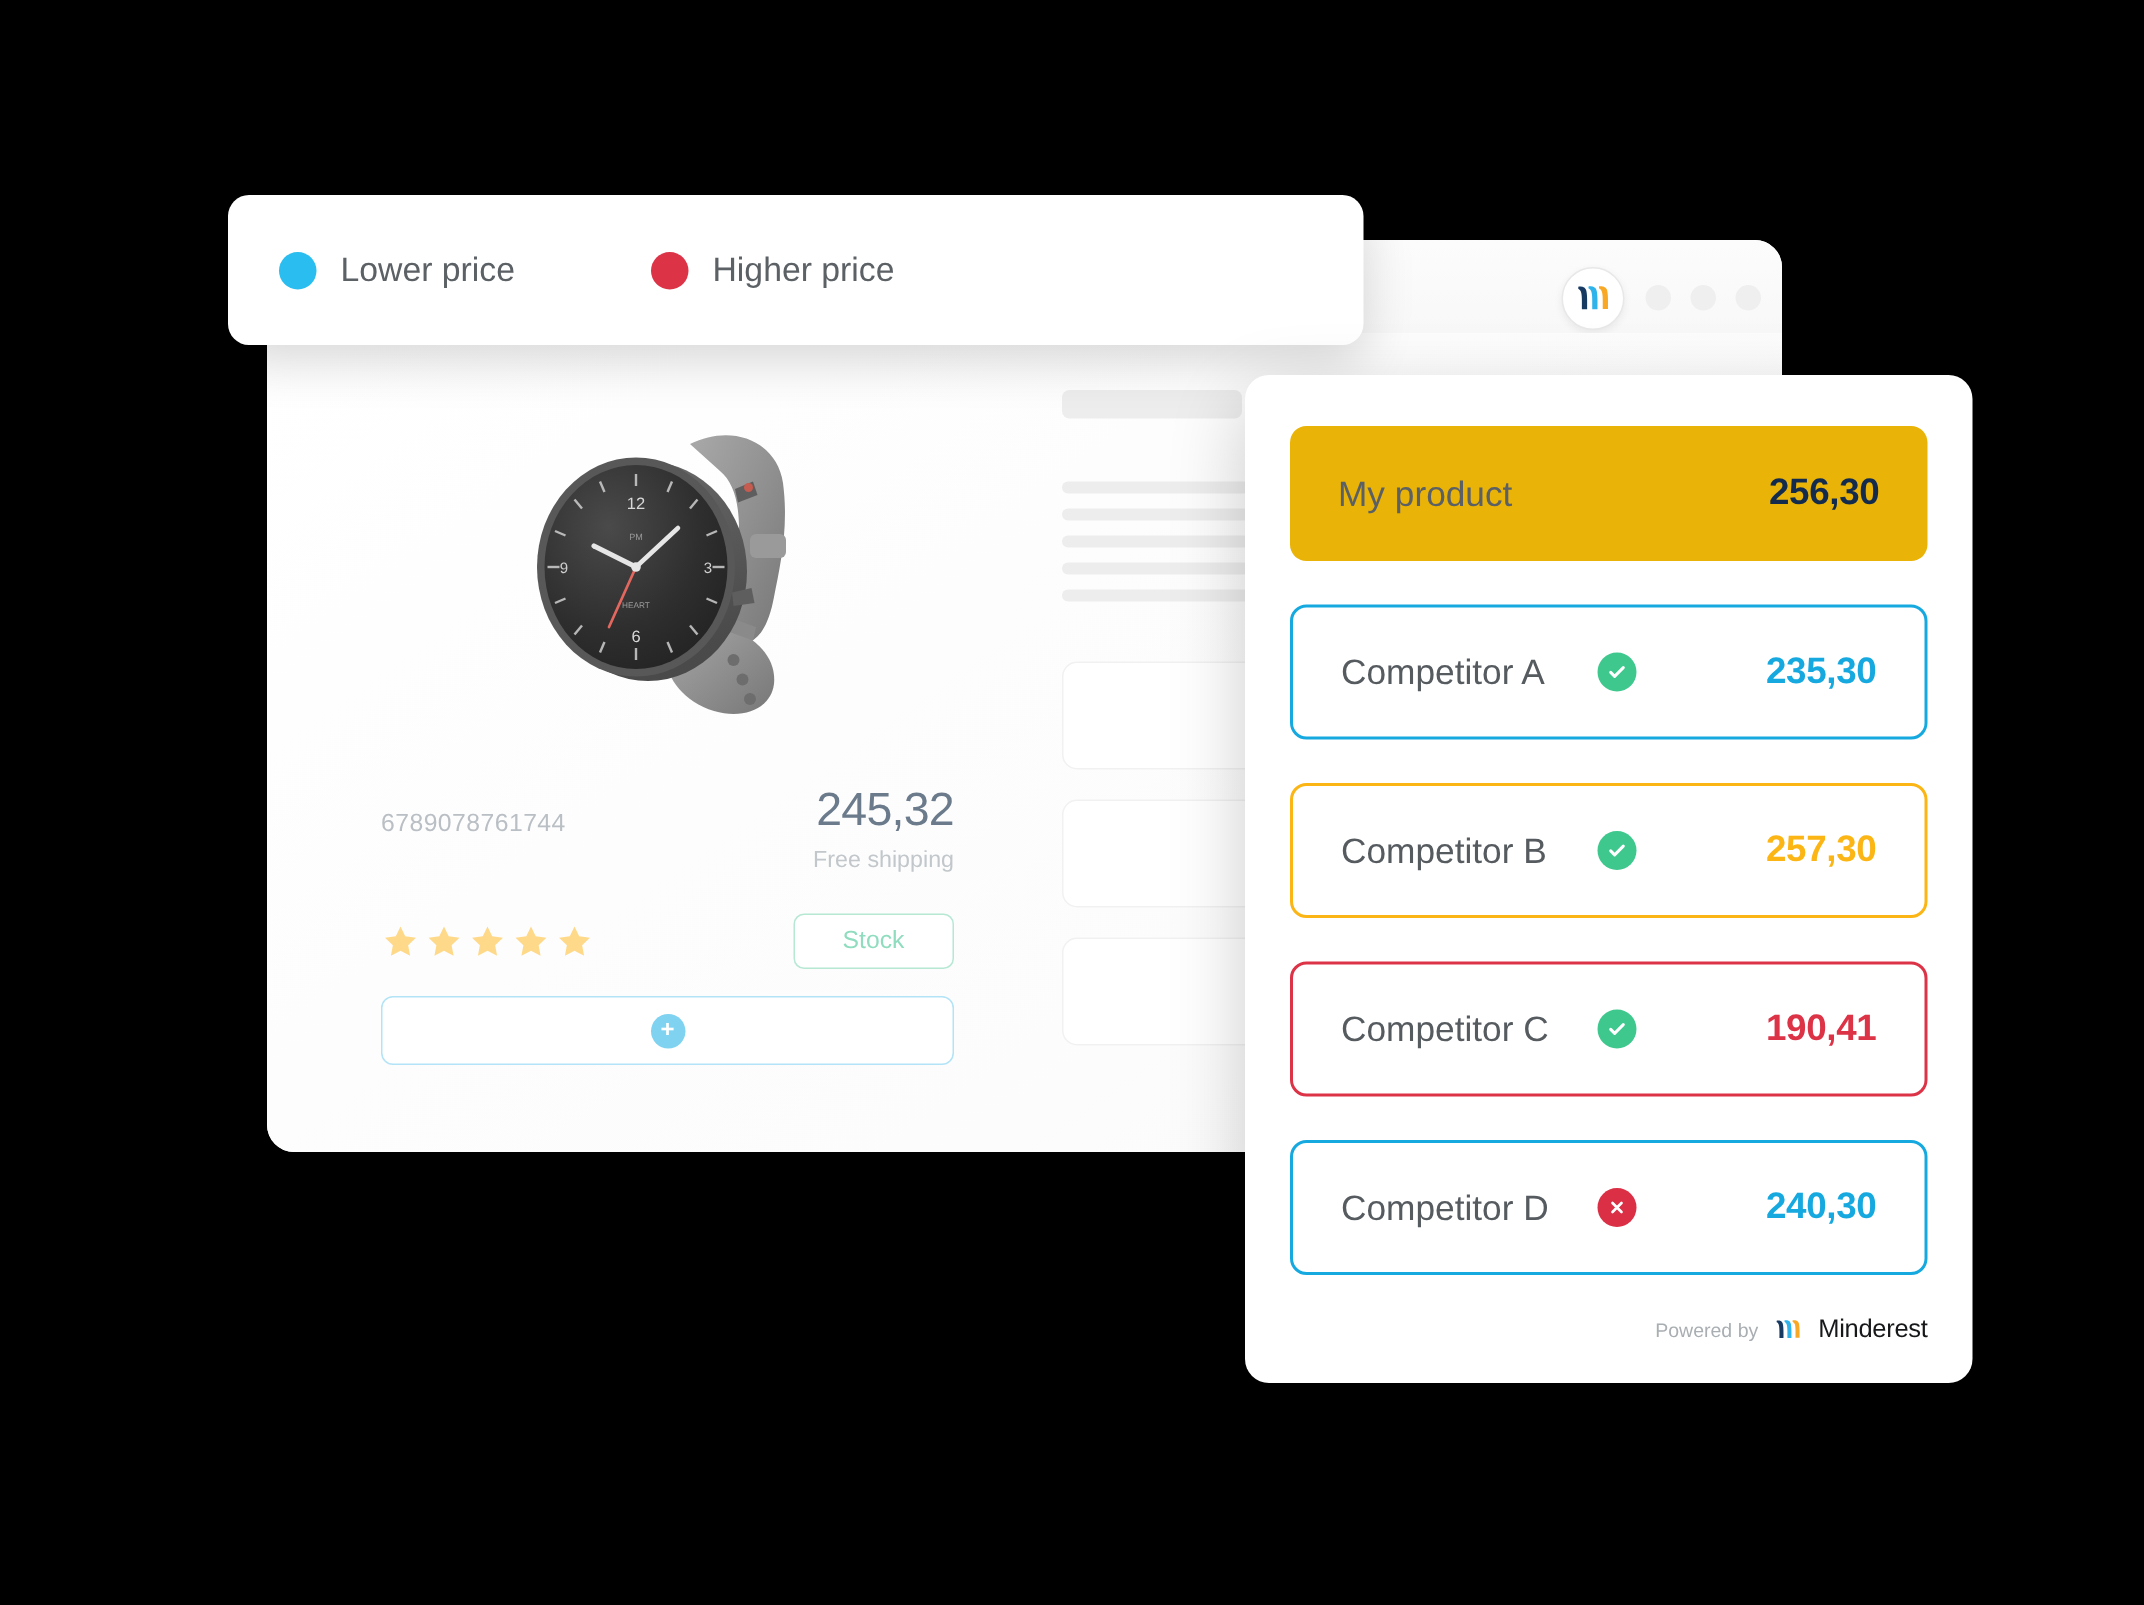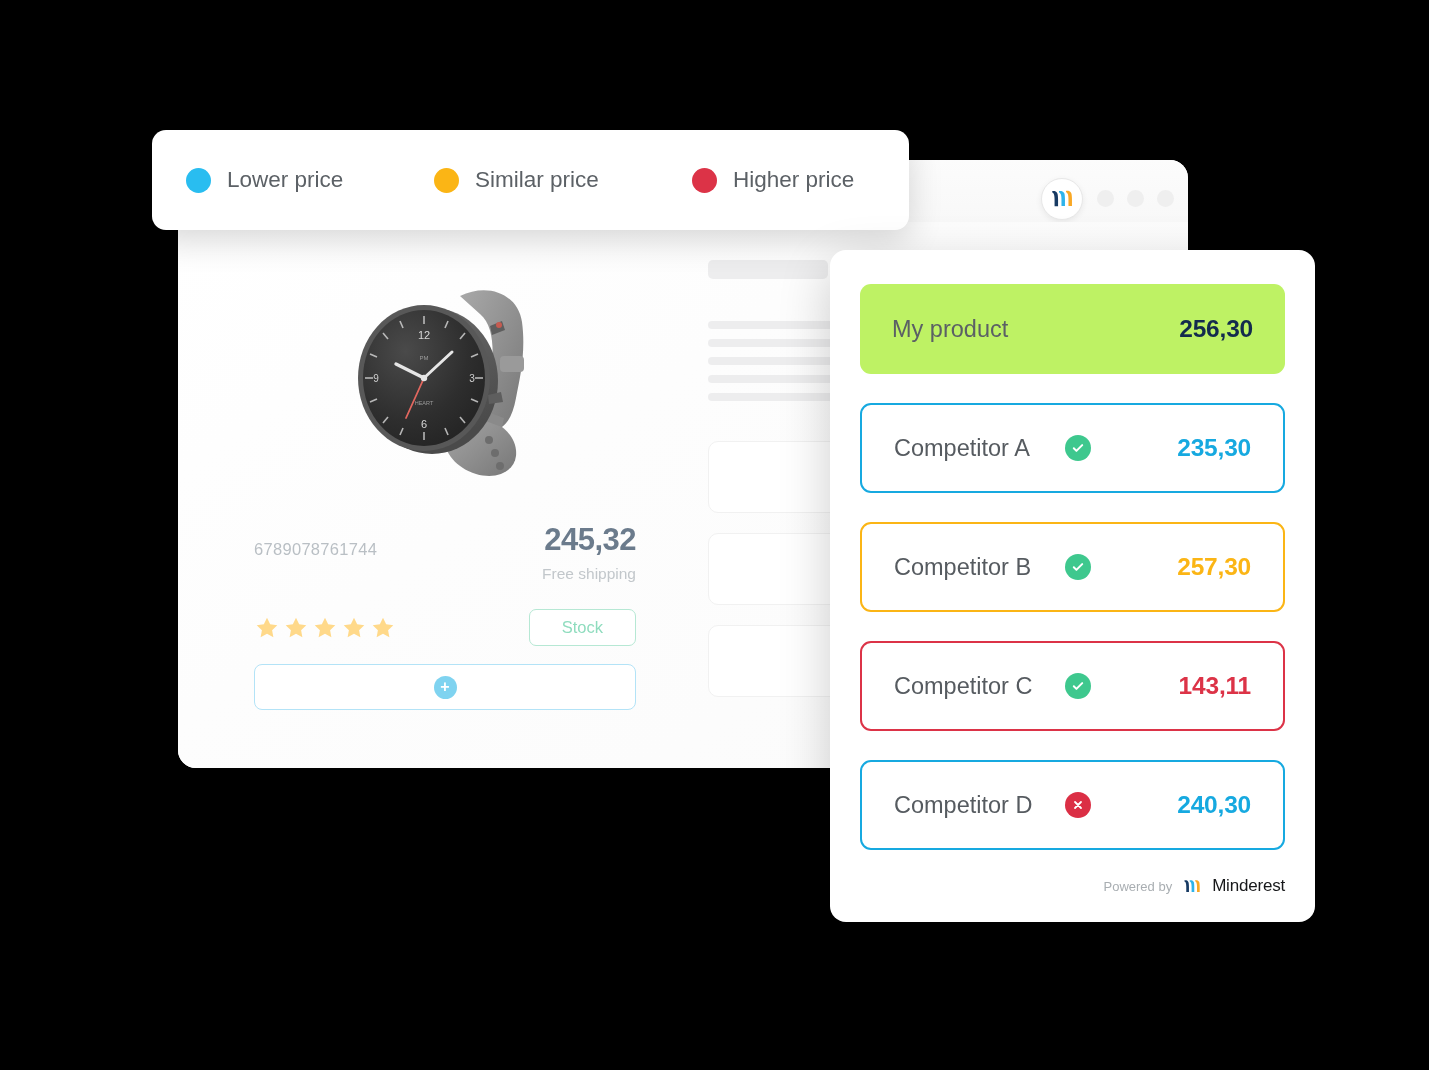--- a/index.html
+++ b/index.html
@@ -108,21 +108,21 @@
   }
   .ean {
     font-size: 16.5px;
     color: #b9bfc4;
     letter-spacing: 0.3px;
     padding-top: 18px;
   }
   .price-col { text-align: right; }
   .prod-price {
     font-size: 31px;
-    font-weight: bold;
+    font-weight: normal;
     color: #6b7b8c;
     letter-spacing: -0.5px;
   }
   .free-ship {
     font-size: 15.5px;
     color: #c2c7cb;
     margin-top: 7px;
   }
   .meta-row2 {
     display: flex;
@@ -230,21 +230,21 @@
   .row {
     height: 90px;
     border-radius: 11px;
     display: flex;
     align-items: center;
     padding: 0 32px;
     margin-bottom: 29px;
     background: #ffffff;
   }
   .row.my-product {
-    background: #bef264;
+    background: #eab308;
     border: none;
     justify-content: center;
   }
   .row.comp { border: 2px solid #cccccc; }
 
   .row-name {
     font-size: 23.5px;
     color: #565b60;
     flex: 1;
   }
@@ -448,24 +448,20 @@
         </svg>
       </div>
     </div>
   </div>
 
   <div class="legend-card">
     <div class="legend-item l1">
       <span class="legend-dot" style="background:#29bdf0"></span>
       <span class="legend-label">Lower price</span>
     </div>
-    <div class="legend-item l2">
-      <span class="legend-dot" style="background:#fbb515"></span>
-      <span class="legend-label">Similar price</span>
-    </div>
     <div class="legend-item l3">
       <span class="legend-dot" style="background:#dc3347"></span>
       <span class="legend-label">Higher price</span>
     </div>
   </div>
 
   <div class="compare-panel">
 
     <div class="row my-product">
       <span class="row-name">My product</span>
@@ -492,21 +488,21 @@
       <span class="row-price" style="color:#fbb515">257,30</span>
     </div>
 
     <div class="row comp" style="border-color:#dc3347">
       <span class="row-name">Competitor C</span>
       <span class="badge ok">
         <svg width="14" height="14" viewBox="0 0 16 16">
             <path d="M3.2 8.3l3 3 6.6-6.6" stroke="#fff" stroke-width="2.3" fill="none" stroke-linecap="round" stroke-linejoin="round"></path>
           </svg>
       </span>
-      <span class="row-price" style="color:#dc3347">143,11</span>
+      <span class="row-price" style="color:#dc3347">190,41</span>
     </div>
 
     <div class="row comp" style="border-color:#16a9e0">
       <span class="row-name">Competitor D</span>
       <span class="badge no">
         <svg width="12" height="12" viewBox="0 0 16 16">
             <path d="M4 4l8 8M12 4l-8 8" stroke="#fff" stroke-width="2.4" stroke-linecap="round"></path>
           </svg>
       </span>
       <span class="row-price" style="color:#16a9e0">240,30</span>

